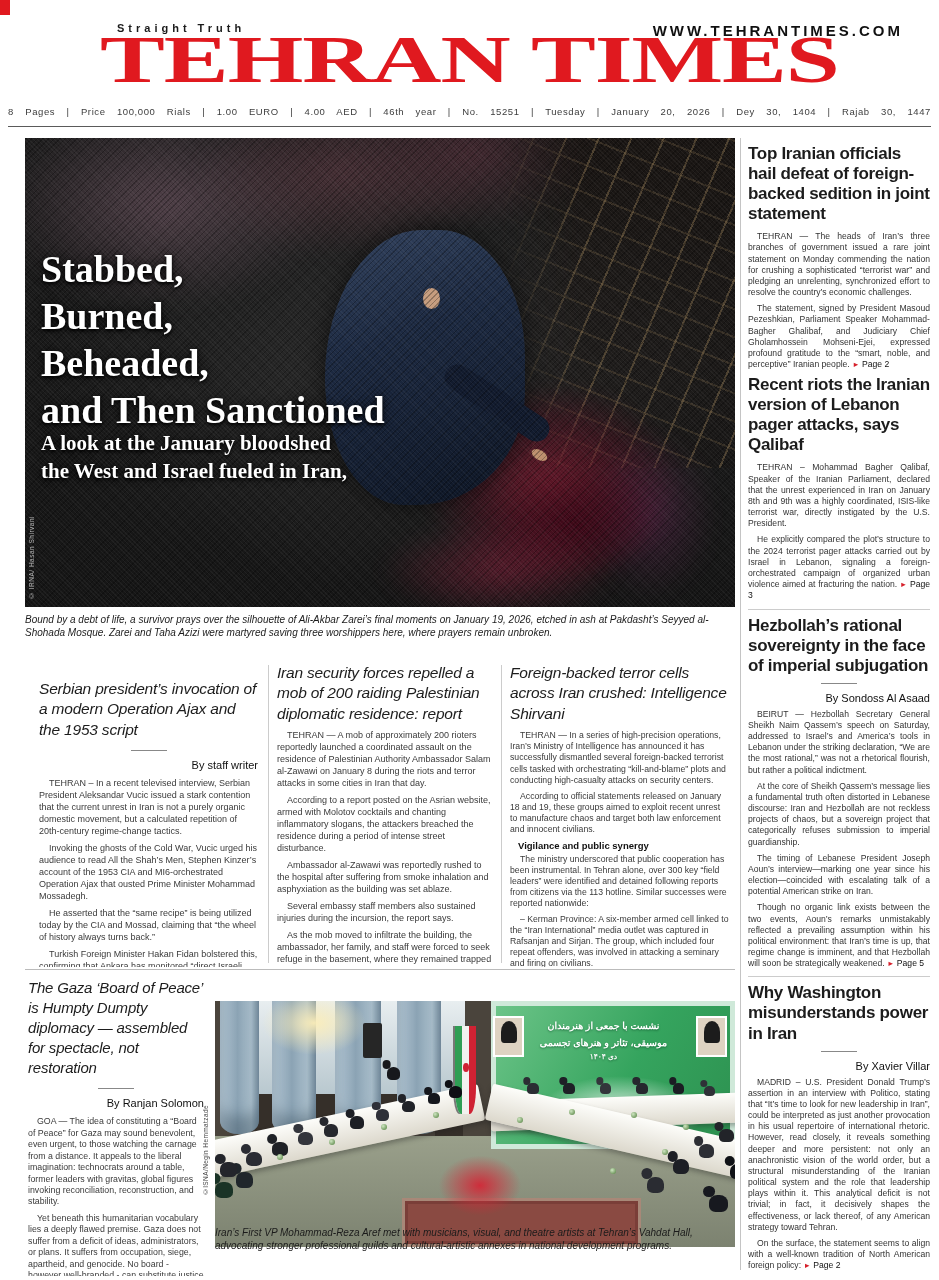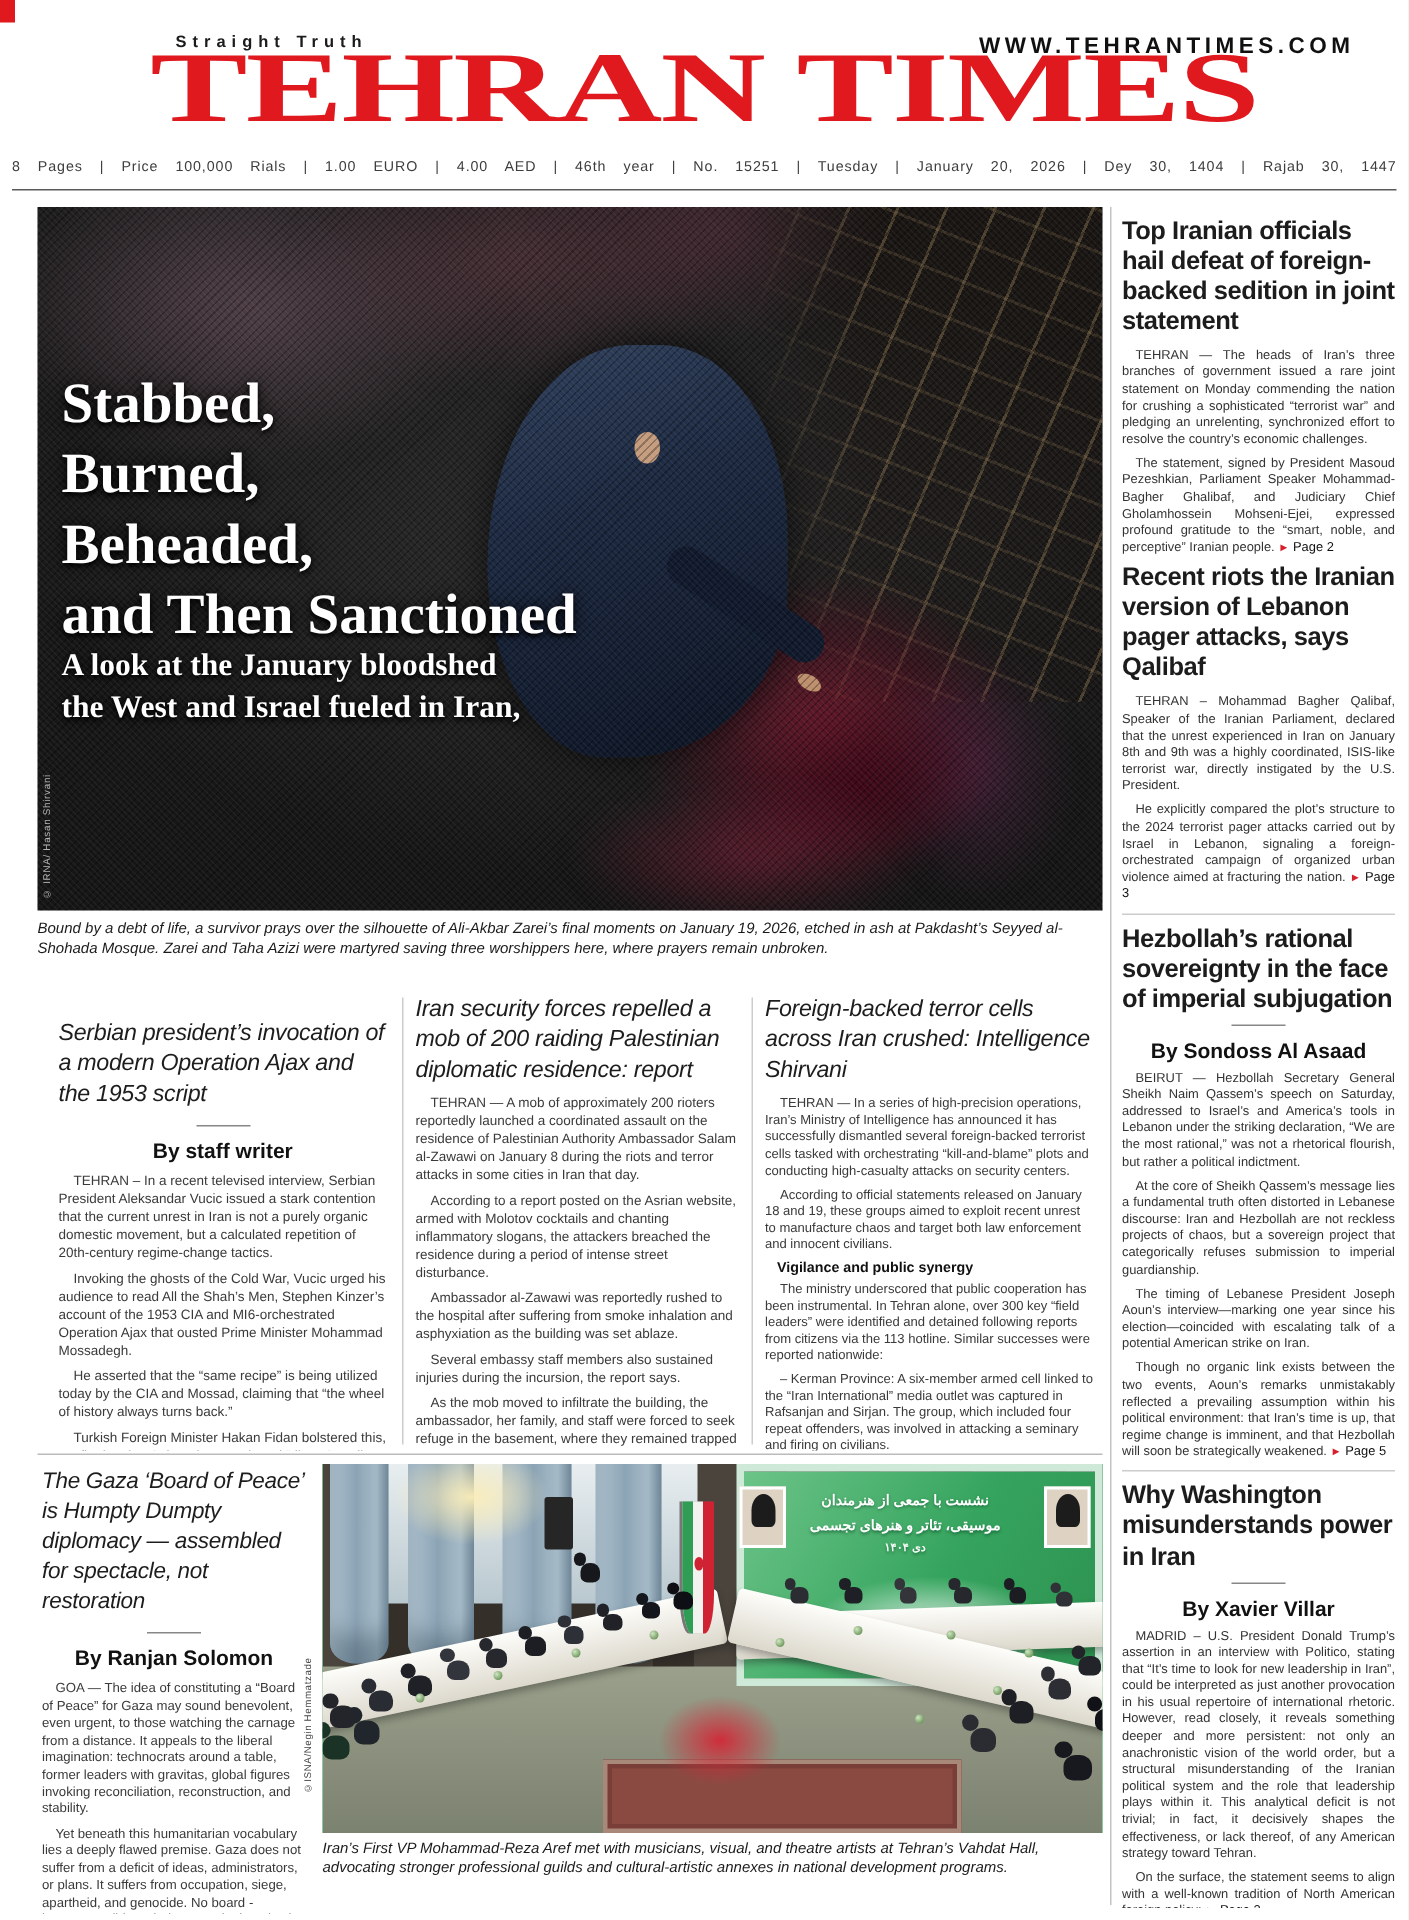--- a/index.html
+++ b/index.html
@@ -51,40 +51,40 @@
   .photo-credit{position:absolute;left:3px;bottom:8px;font-size:6.5px;color:#cfcfcf;opacity:.85;letter-spacing:.5px;}
   .feature-caption{position:absolute;left:25px;top:613px;width:710px;margin:0;font-size:10px;font-style:italic;
      line-height:1.32;color:#1b1b1b;}
   
   .midrow{position:absolute;left:25px;top:661px;width:710px;height:306px;overflow:hidden;}
   .mcol{position:absolute;top:0;}
   .mcol1{left:14px;width:219px;margin-top:16px;} .mcol2{left:252px;width:216px;} .mcol3{left:485px;width:219px;}
   .mv1{position:absolute;left:243px;top:4px;bottom:4px;border-left:1px solid #ccc;}
   .mv2{position:absolute;left:476px;top:4px;bottom:4px;border-left:1px solid #ccc;}
   .mtitle{margin:2px 0 6px;font-size:15.5px;font-weight:normal;font-style:italic;line-height:1.32;color:#1d1d1d;letter-spacing:-.2px;}
-  .bl{text-align:center;font-size:14px;font-weight:bold;color:#111;margin:10px 0 7px;}
+  .bl{text-align:right;font-size:11px;font-weight:normal;color:#111;margin:10px 0 7px;}
   .bl::before{content:"";display:block;width:36px;border-top:1px solid #888;margin:0 auto 8px;}
   .mcol p.body{margin:0 0 5px;font-size:9px;line-height:1.33;color:#3a3a3a;text-indent:10px;}
   .mcol3 p.body{font-size:8.7px;line-height:1.27;}
   .msub{margin:2px 0 3px;font-size:9.5px;font-weight:bold;color:#111;text-indent:8px;}
   .mk{color:#d6202b;font-size:7.5px;}
   .pg{font-weight:normal;color:#111;}
   .midbottomrule{position:absolute;left:25px;top:969px;width:710px;border-top:1px solid #bbb;}
   
   .vline-right{position:absolute;left:740px;top:138px;height:1132px;border-left:1px solid #c4c4c4;}
   .rightcol{position:absolute;left:748px;top:140px;width:182px;height:1132px;overflow:hidden;}
   .rtitle{margin:4px 0 7px;font-size:17px;font-weight:bold;line-height:1.18;letter-spacing:-.3px;color:#1c1c1c;}
   .rightcol p.body{margin:0 0 5px;font-size:8.6px;line-height:1.3;color:#333;text-align:justify;text-indent:9px;}
   .rsep{border-top:1px solid #ccc;margin:7px 0 6px;}
   .rightcol .bl{margin:6px 0 5px;}
   
   .bottom-article{position:absolute;left:28px;top:976px;width:176px;height:300px;overflow:hidden;}
   .btitle{margin:2px 0 4px;font-size:15px;font-weight:normal;font-style:italic;line-height:1.34;color:#1d1d1d;letter-spacing:-.2px;}
   .bottom-article p.body{margin:0 0 5px;font-size:8.8px;line-height:1.3;color:#3a3a3a;text-indent:9px;}
-  .bphoto{position:absolute;left:215px;top:976px;width:520px;height:246px;overflow:hidden;background:#22c55e;}
+  .bphoto{position:absolute;left:215px;top:1001px;width:520px;height:246px;overflow:hidden;background:#c4b5fd;}
   .bp-wall{position:absolute;left:0;top:0;width:100%;height:58%;
      background:repeating-linear-gradient(90deg,#4a443c 0 34px,#352f29 34px 62px);}
   .bp-window{position:absolute;top:0;height:38%;background:linear-gradient(#e8eef0,#b9c8cf);}
   .chandelier{position:absolute;left:9%;top:-4%;width:20%;height:26%;border-radius:50%;
      background:radial-gradient(closest-side,rgba(252,238,185,.95),rgba(252,238,185,0));}
   .speaker{position:absolute;left:28.5%;top:9%;width:3.6%;height:14%;background:#262626;border-radius:2px;}
   .curtain{position:absolute;top:0;height:54%;border-radius:0 0 45% 45% / 0 0 10% 10%;
      background:linear-gradient(90deg,#b9ccd9 0%,#8ba3b4 45%,#a9becb 80%,#7e96a8 100%);
      box-shadow:inset 0 -18px 14px rgba(40,60,75,.35);}
   .floor{position:absolute;left:0;top:55%;width:100%;height:45%;background:linear-gradient(#9aa08b,#7c8270);}

